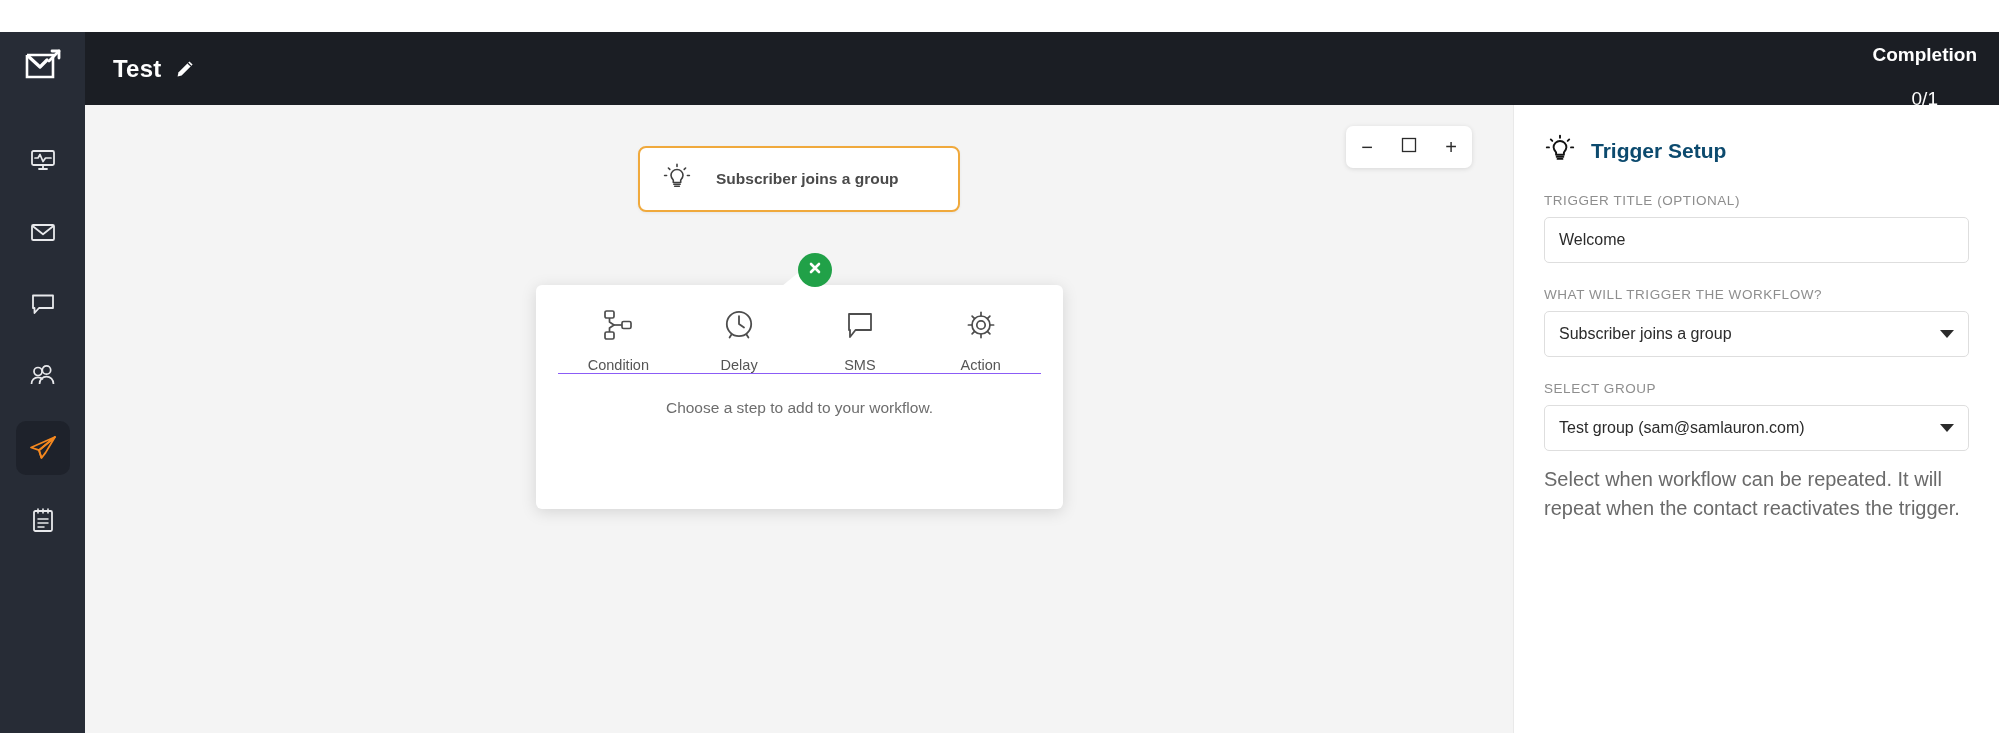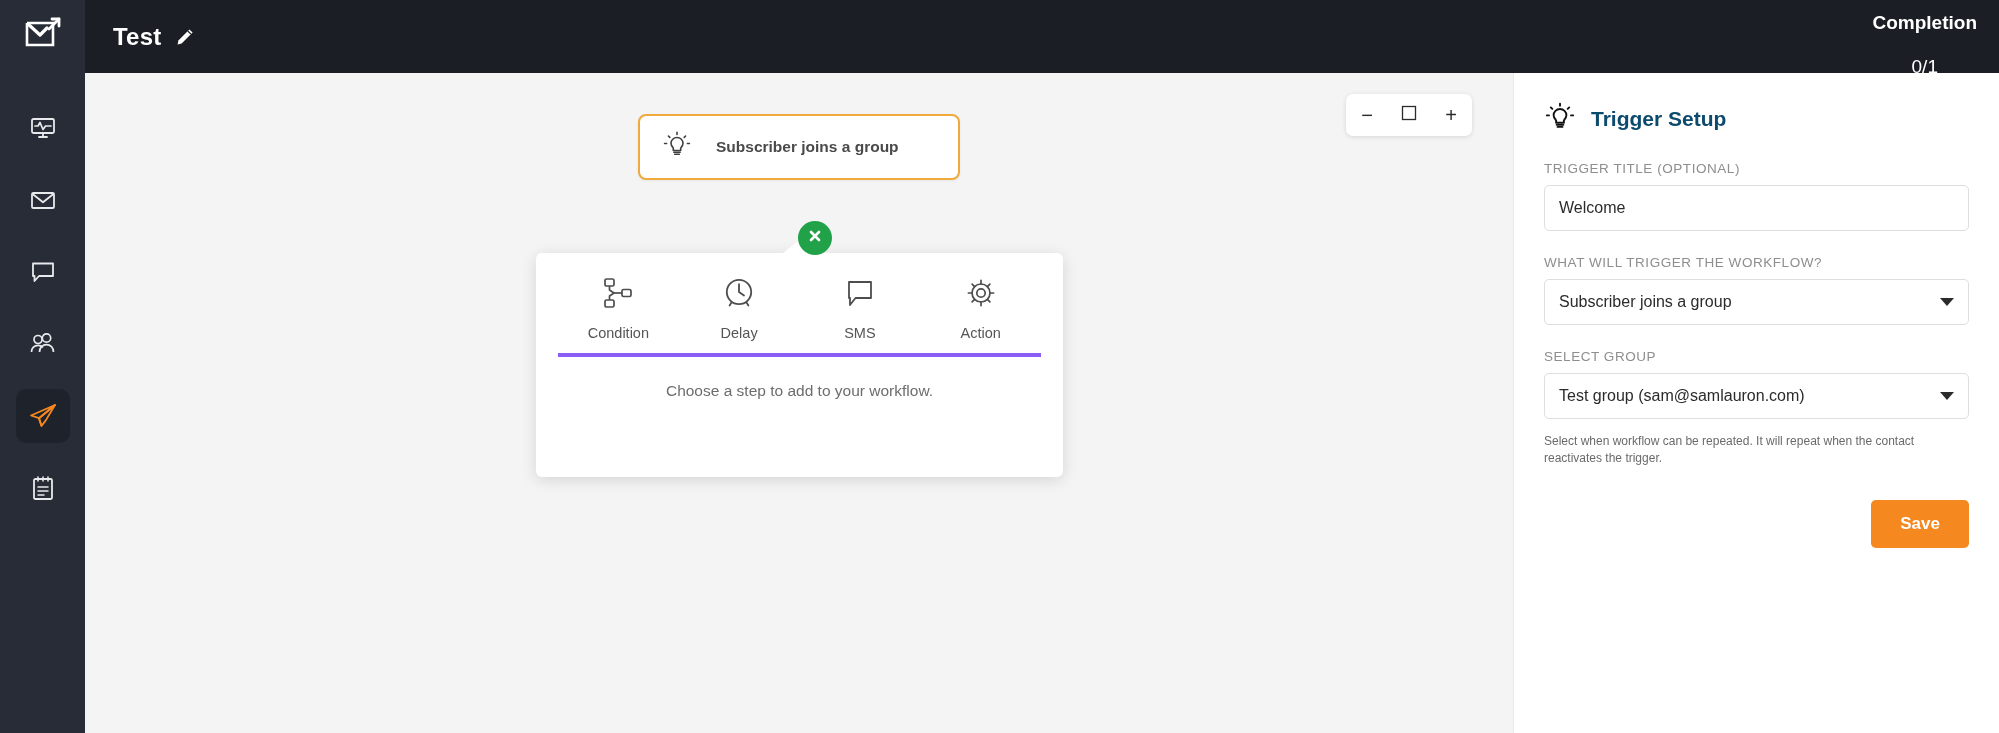--- a/index.html
+++ b/index.html
@@ -2,21 +2,21 @@
 <html><head>
 <meta charset="utf-8">
 <style>
   * { box-sizing: border-box; margin: 0; padding: 0; }
   html, body {
     width: 1999px; height: 733px;
     overflow: hidden;
     font-family: "Liberation Sans", sans-serif;
     background: #ffffff;
   }
-  .app { position: relative; width: 1999px; height: 592px; }
+  .app { position: relative; width: 1999px; height: 592px; margin-top: 32px; }
 
   
   .sidebar {
     position: absolute; left: 0; top: 0;
     width: 85px; height: 733px;
     background: #272c36;
     display: flex; flex-direction: column; align-items: center;
   }
   .logo-box {
     width: 85px; height: 73px;
@@ -99,21 +99,21 @@
     border-left: 17px solid transparent; border-right: 17px solid transparent;
     border-bottom: 14px solid #ffffff;
   }
   .popup-title {
     margin: 21px 0 0 22px;
     font-size: 13.5px; font-weight: 700; color: #4a4a4a; letter-spacing: .7px;
   }
   .step-row { display: flex; margin-top: 18px; padding: 0 22px; }
   .step-item {
     flex: 1; display: flex; flex-direction: column; align-items: center;
-    padding-bottom: 12px; border-bottom: 4px solid #8b5cf6;
+    padding-bottom: 0; border-bottom: 1px solid #8b5cf6;
     cursor: pointer;
     text-align: center;
   }
   .step-icon { height: 44px; display: flex; align-items: center; justify-content: center; }
   .step-label { margin-top: 10px; font-size: 14.5px; color: #555555; }
   .popup-hint {
     margin-top: 25px; text-align: center;
     font-size: 15.5px; color: #6d6d6d;
   }
 
@@ -172,21 +172,21 @@
     width: 58px; height: 29px; border-radius: 15px;
     background: #ffffff; border: 1px solid #dcdcdc;
     position: relative; cursor: pointer;
   }
   .toggle-knob {
     position: absolute; left: 1px; top: 1px;
     width: 27px; height: 25px; border-radius: 50%;
     background: #d6d6d6;
   }
   .repeat-desc {
-    margin-top: 14px; font-size: 12px; line-height: 1.45; color: #6a6a6a;
+    margin-top: 14px; font-size: 20px; line-height: 1.45; color: #6a6a6a;
     max-width: 430px;
   }
   .save-wrap { margin-top: 32px; display: flex; justify-content: flex-end; }
   .save-btn {
     width: 98px; height: 48px; border: none; border-radius: 5px;
     background: #f5881f; color: #ffffff;
     font-size: 17px; font-weight: 700; cursor: pointer;
     font-family: "Liberation Sans", sans-serif;
   }
 </style>
@@ -419,18 +419,15 @@
 
     <div class="field-label">SELECT GROUP</div>
     <div class="select-box">
       <span>Test group (sam@samlauron.com)</span>
       <span class="select-caret"></span>
     </div>
 
 
     <div class="repeat-desc">Select when workflow can be repeated. It will repeat when the contact reactivates the trigger.</div>
 
-    <div class="save-wrap">
-      <button class="save-btn">Save</button>
-    </div>
   </div>
 
 </div>
 
 </body></html>

